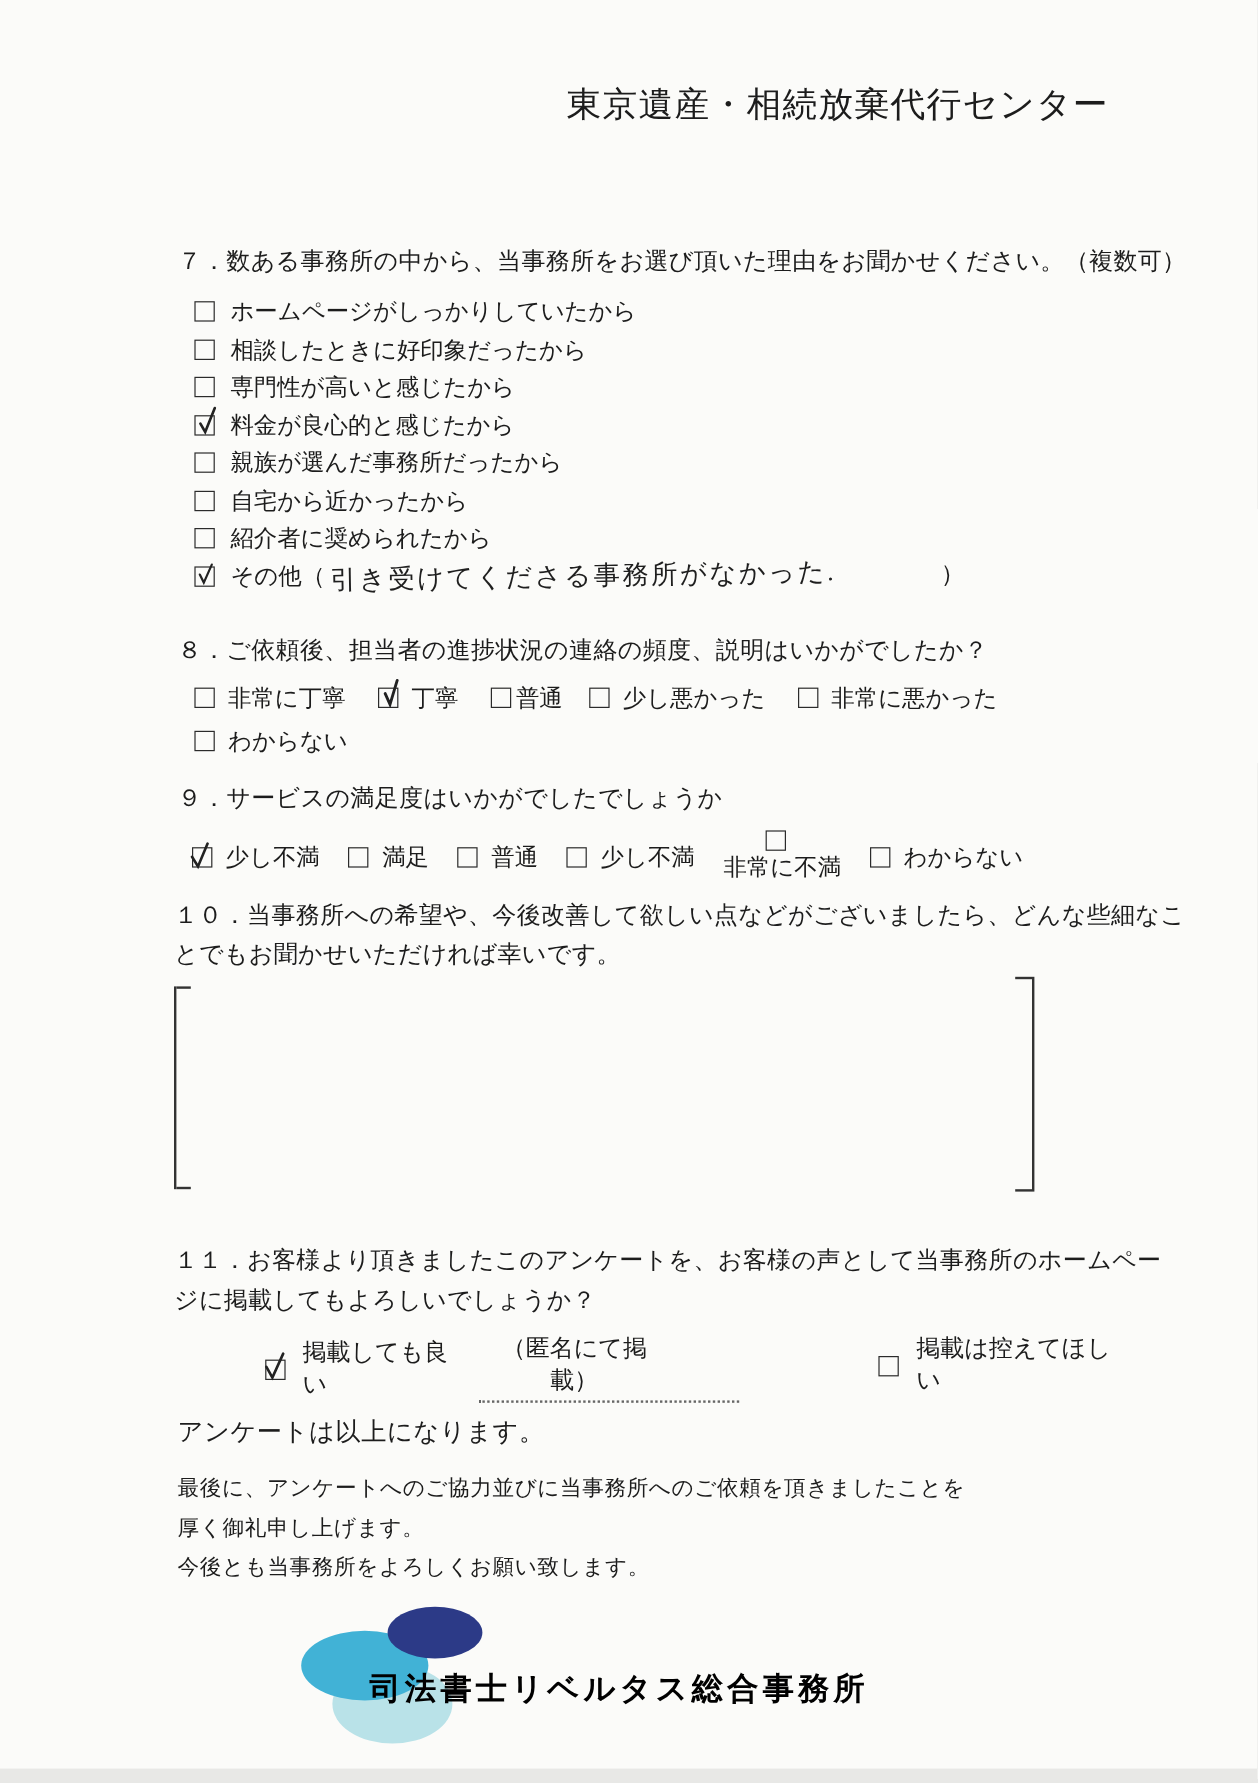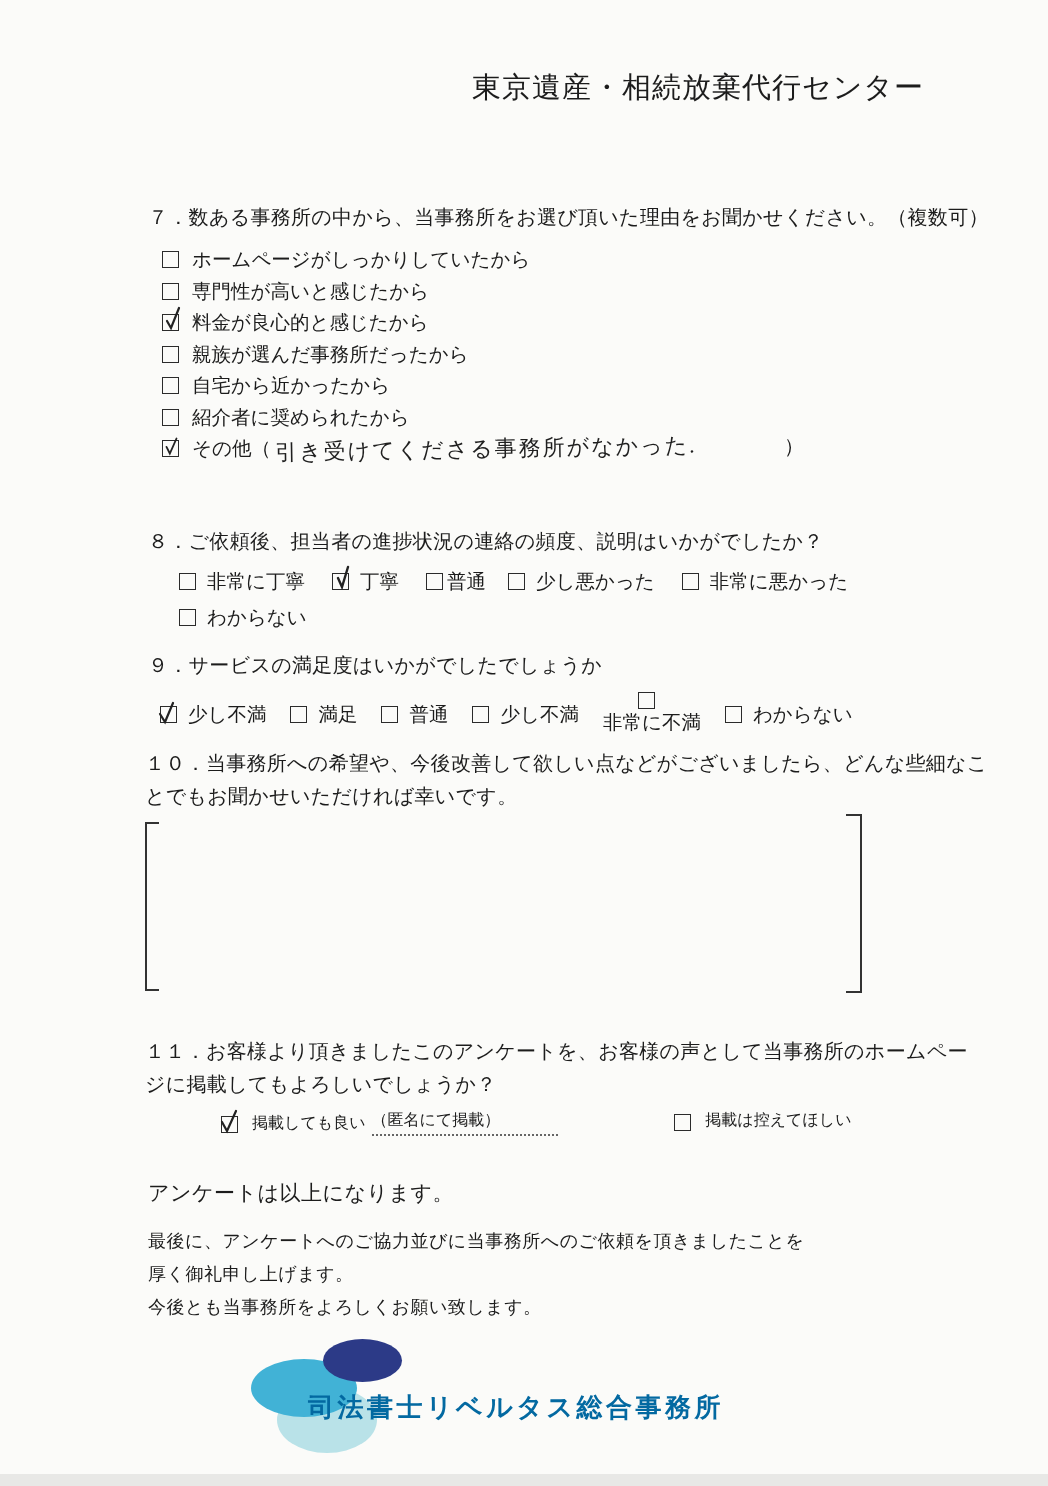--- a/index.html
+++ b/index.html
@@ -26,75 +26,79 @@
   .opts li{display:flex;align-items:center;height:31.5px;font-size:19.5px;position:relative;}
   .cb{
     width:15px;height:15px;flex:none;
     border:1.8px solid #2b2b2b;
     margin-right:13px;position:relative;background:transparent;
   }
   .check{
     position:absolute;top:-10px;left:1px;width:18px;height:26px;
     pointer-events:none;
   }
-  .inline-opts{display:flex;align-items:center;margin:13px 0 0 31px;font-size:19.5px;}
+  .inline-opts{display:flex;align-items:center;margin:13px 0 0 14px;font-size:19.5px;}
   .inline-opts .opt{display:flex;align-items:center;margin-right:27px;}
   .inline-opts .opt .cb{margin-right:11px;}
   .row2{margin-top:9px;}
   
   .handwritten{
     font-family:cursive;
     font-size:22px;letter-spacing:2px;color:#1f1f1f;
     transform:rotate(-1deg);margin-left:4px;white-space:nowrap;
   }
   .paren-close{position:absolute;left:622px;top:0;font-size:20px;}
   
   .answer-box{position:absolute;left:145px;top:814px;width:717px;height:179px;}
   .br-l{position:absolute;left:0;top:8px;bottom:2px;width:14px;border-left:2px solid #333;}
   .br-l::before{content:"";position:absolute;left:0;top:0;width:12px;border-top:2px solid #333;}
   .br-l::after{content:"";position:absolute;left:0;bottom:0;width:12px;border-bottom:2px solid #333;}
   .br-r{position:absolute;right:0;top:0;bottom:0;width:16px;border-right:2px solid #333;}
   .br-r::before{content:"";position:absolute;right:0;top:0;width:14px;border-top:2px solid #333;}
   .br-r::after{content:"";position:absolute;right:0;bottom:0;width:14px;border-bottom:2px solid #333;}
   
-  .q11-opts{display:flex;align-items:flex-start;margin:8px 0 0 76px;font-size:16px;}
+  .q11-opts{display:flex;align-items:flex-start;margin:8px 0 0 76px;font-size:20px;}
   .q11-opts .opt{display:flex;align-items:center;}
   .q11-opts .cb{margin-right:14px;margin-top:3px;}
   .anon-note{border-bottom:2px dotted #666;padding-right:58px;padding-bottom:3px;margin-left:6px;text-align:center;}
   .opt-no{margin-left:92px;padding-left:24px;}
   
   .closing1{position:absolute;left:148px;top:1158px;font-size:21px;letter-spacing:.5px;}
   .closing2{position:absolute;left:148px;top:1224px;font-size:18px;line-height:33px;letter-spacing:.5px;}
   .closing2 span{display:block;white-space:nowrap;}
   
   .logo{position:absolute;left:240px;top:1330px;width:520px;height:140px;}
   .ellipse{position:absolute;border-radius:50%;}
   .el-light{left:37px;top:57px;width:100px;height:66px;}
   .el-cyan{left:11px;top:29px;width:106px;height:58px;}
   .el-navy{left:83px;top:9px;width:79px;height:43px;}
   .office-name{
     position:absolute;left:68px;top:60px;
     font-size:26px;font-weight:bold;letter-spacing:3.5px;
-    color:#0369a1;white-space:nowrap;
+    color:#000000;white-space:nowrap;
     font-family:"DejaVu Sans","Liberation Sans",sans-serif;
   }
 </style>
 </head>
 <body>
 
 <div class="page">
 
   <div class="title">東京遺産・相続放棄代行センター</div>
 
   <section class="q" style="top:204px;text-align:center;">
     <p class="q-heading">７．数ある事務所の中から、当事務所をお選び頂いた理由をお聞かせください。（複数可）</p>
     <ul class="opts">
       <li>
         <span class="cb"></span>
         <span>ホームページがしっかりしていたから</span>
+      </li>
+      <li>
+        <span class="cb"></span>
+        <span>相談したときに好印象だったから</span>
       </li>
       <li>
         <span class="cb"></span>
         <span>専門性が高いと感じたから</span>
       </li>
       <li>
         <span class="cb">
             <svg class="check" viewBox="0 0 18 26">
               <path d="M3 16 L7 23 L15 3" fill="none" stroke="#222" stroke-width="2.2" stroke-linecap="round"></path>
             </svg>

